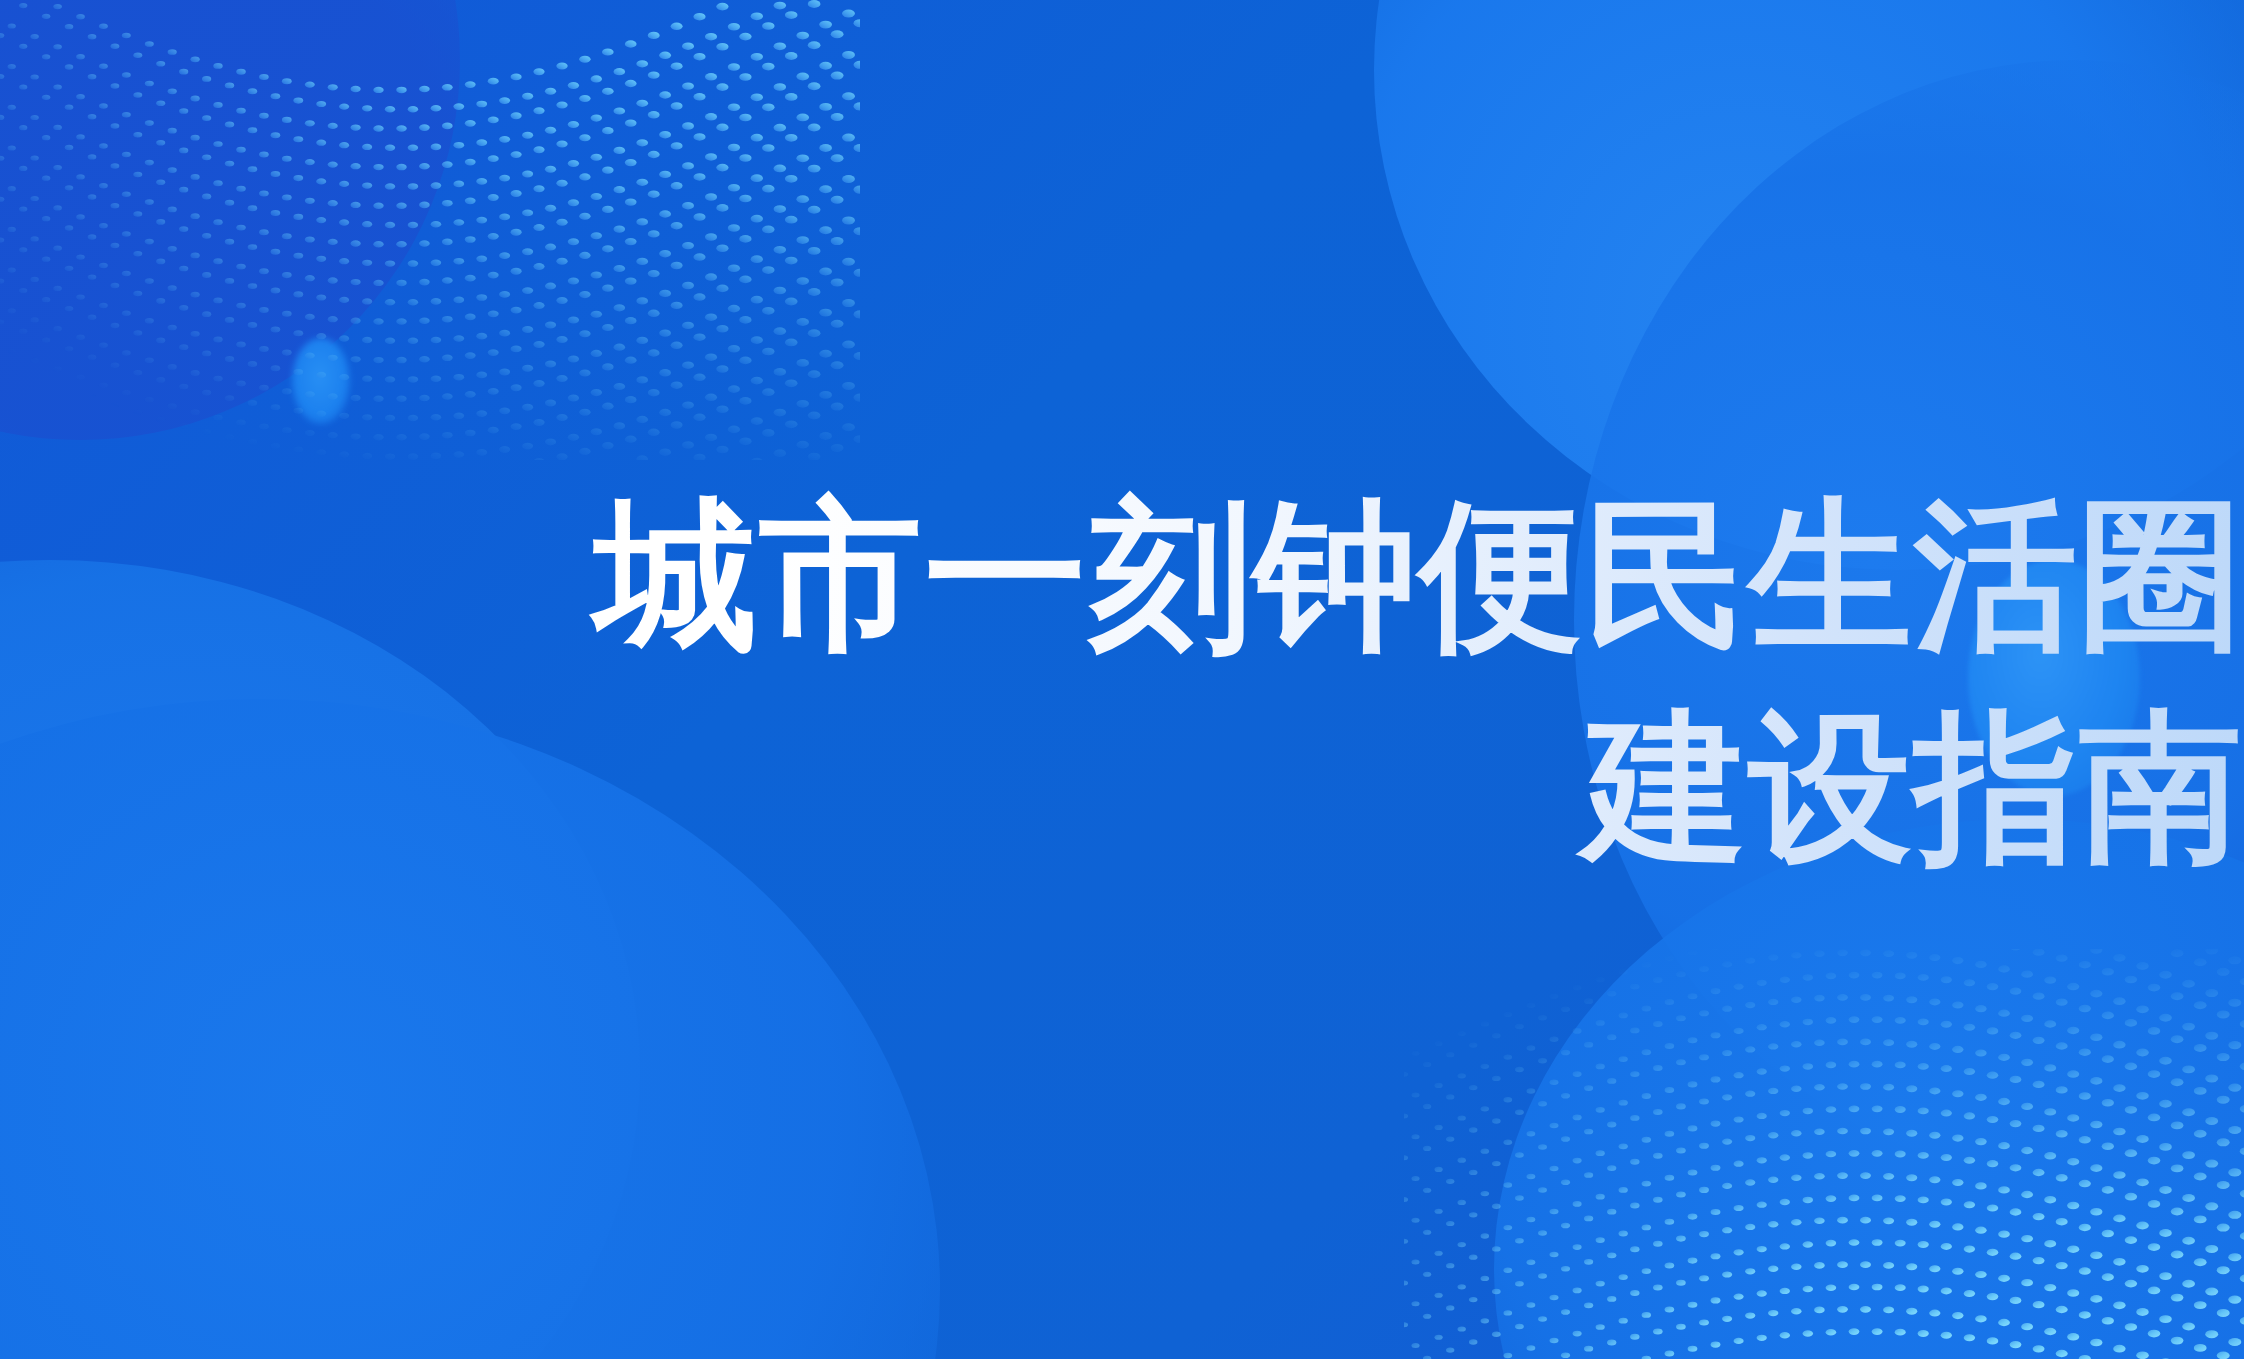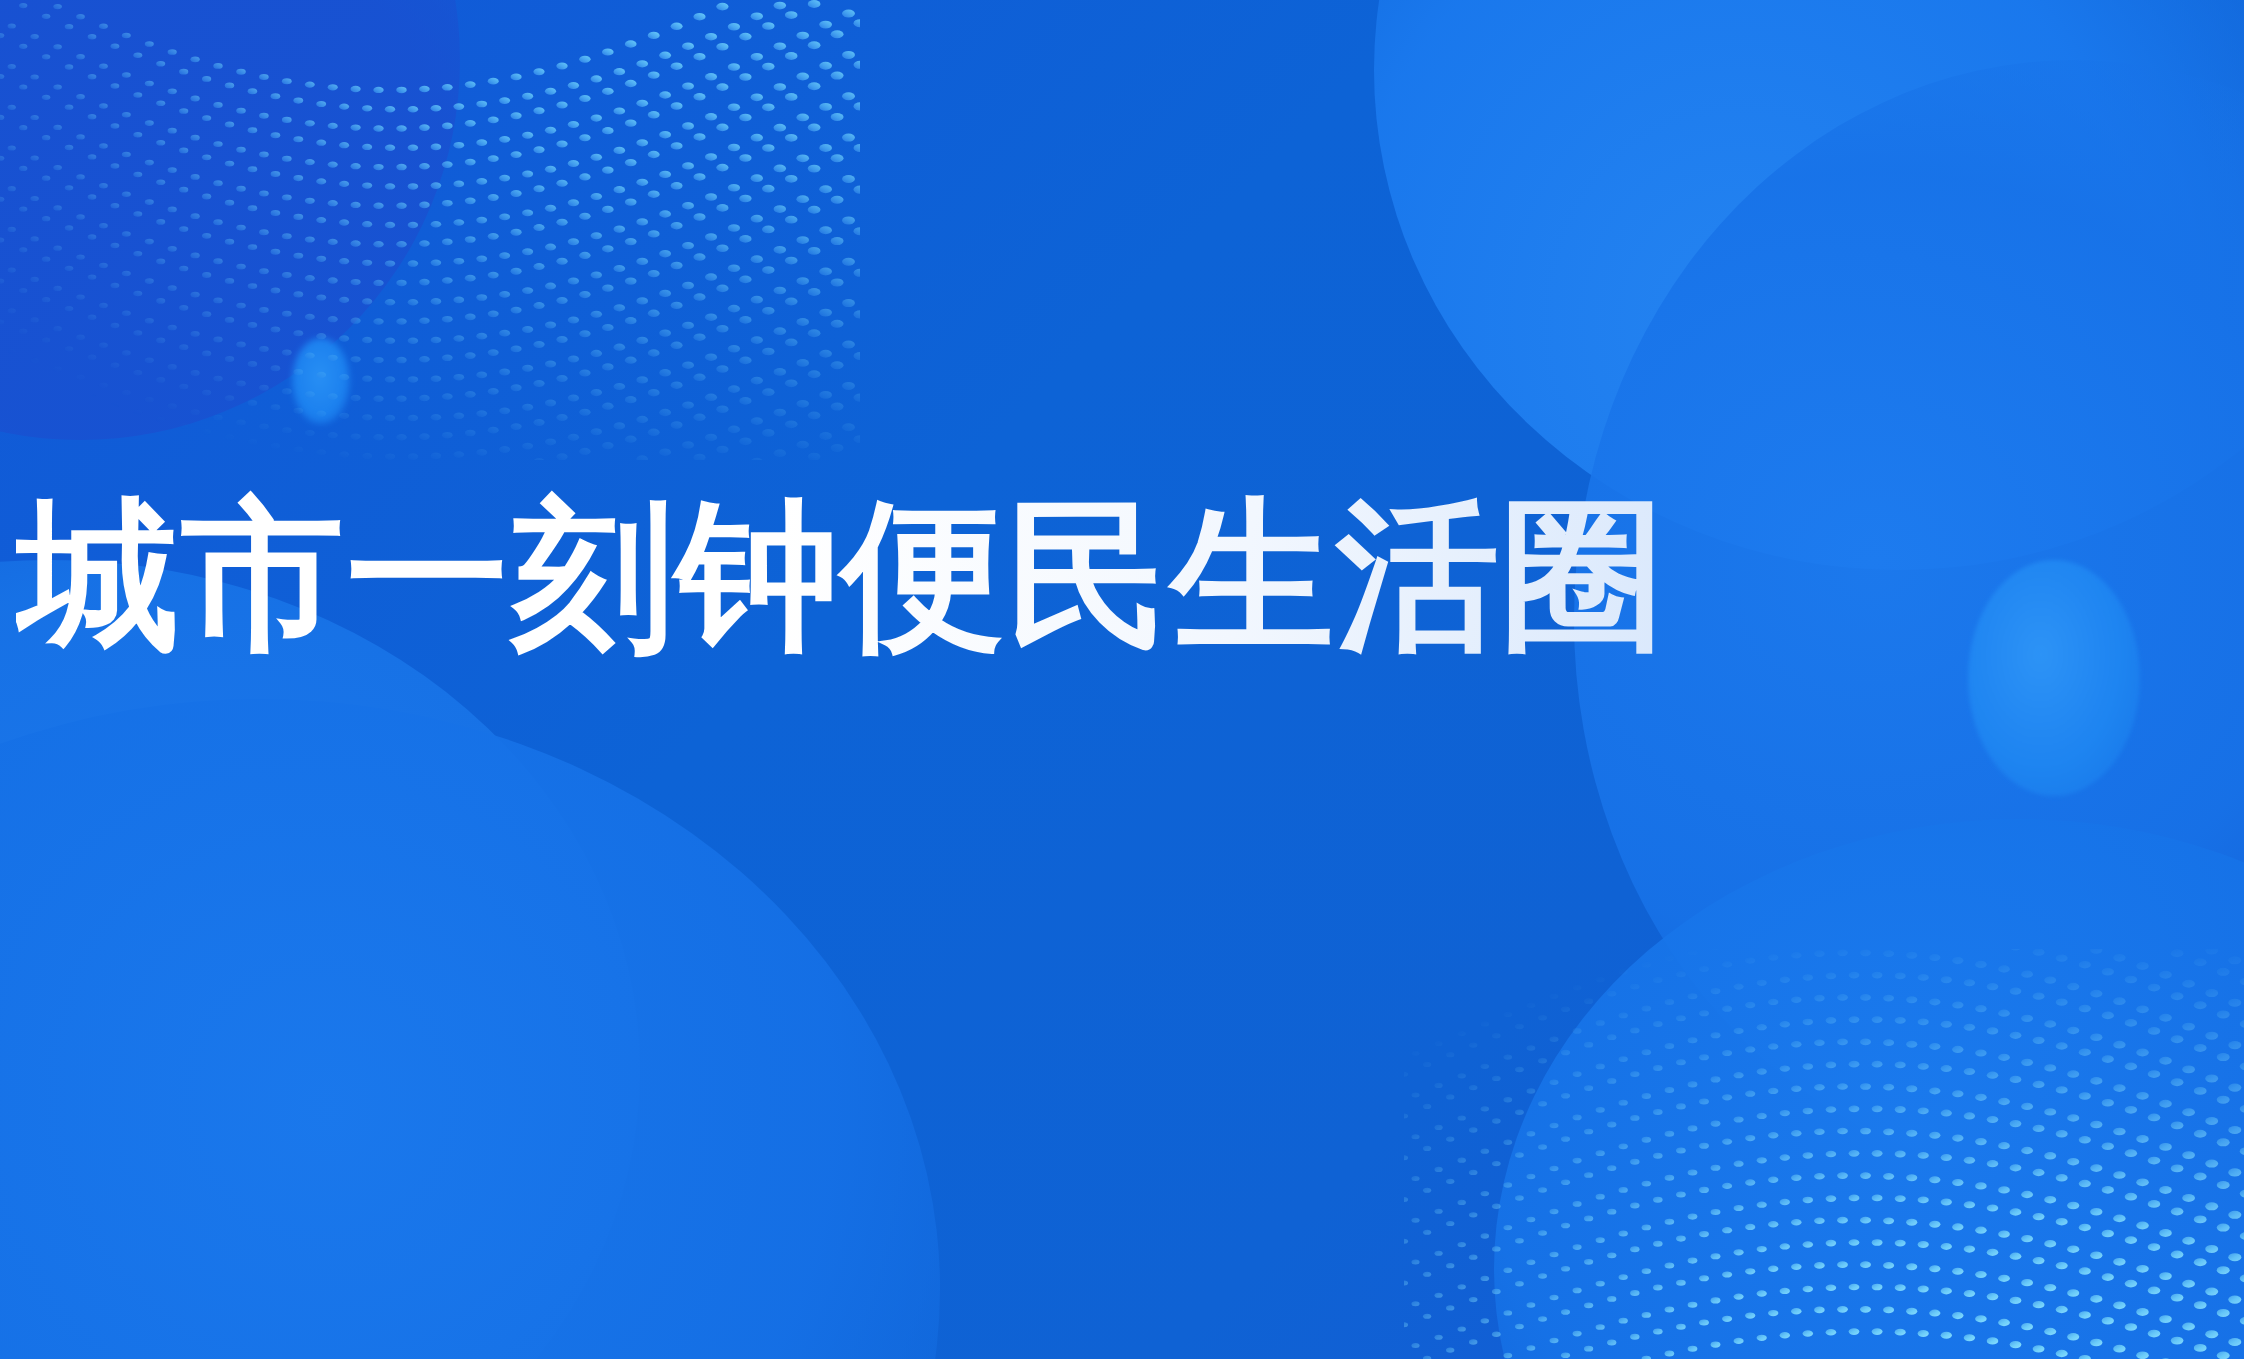--- a/index.html
+++ b/index.html
@@ -137,24 +137,24 @@
   .dots-bottomright {
     right: -60px;
     bottom: -70px;
     width: 900px;
     height: 480px;
   }
 
   
   .headline {
     position: absolute;
-    left: 16px;
+    left: 4px;
     right: 0;
     top: 470px;
-    text-align: left;
+    text-align: right;
     z-index: 20;
   }
 
   .title-line {
     display: block;
     font-family: "Liberation Sans", "DejaVu Sans", sans-serif;
     font-weight: 700;
     font-size: 163px;
     line-height: 1.3;
     letter-spacing: 2px;
@@ -2057,15 +2057,16 @@
             <ellipse cx="865.4" cy="464.4" rx="6.61" ry="4.10"></ellipse>
             <ellipse cx="888.5" cy="472.2" rx="6.68" ry="4.14"></ellipse>
             <ellipse cx="911.5" cy="480.0" rx="6.75" ry="4.19"></ellipse>
           </g>
       </g>
     </svg>
   </div>
 
   <div class="headline">
     <span class="title-line title-line-1">城市一刻钟便民生活圈</span>
+    <span class="title-line title-line-2">建设指南</span>
   </div>
 
 </div>
 
 </body></html>

